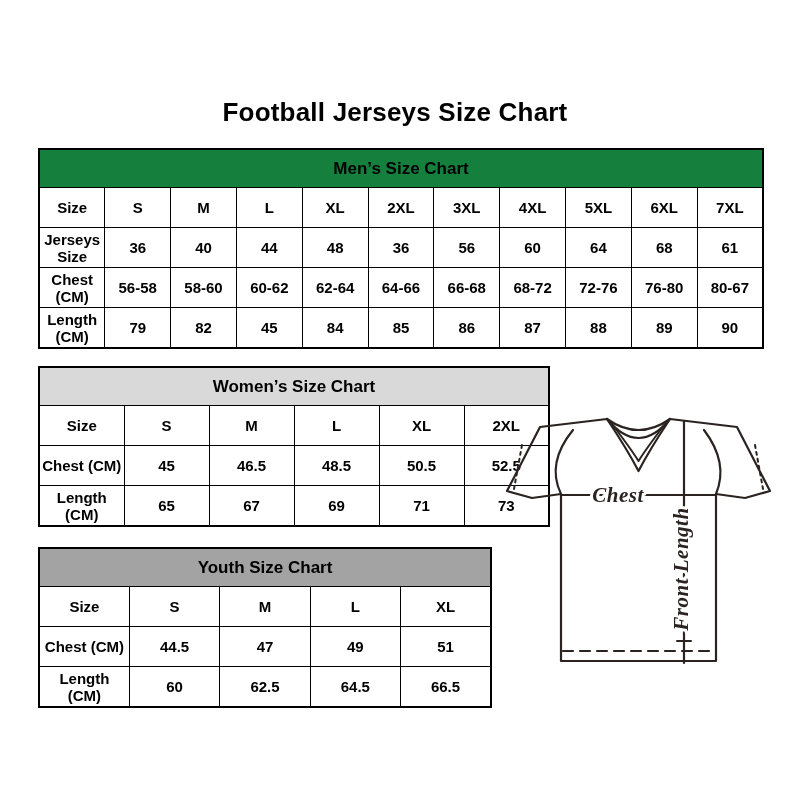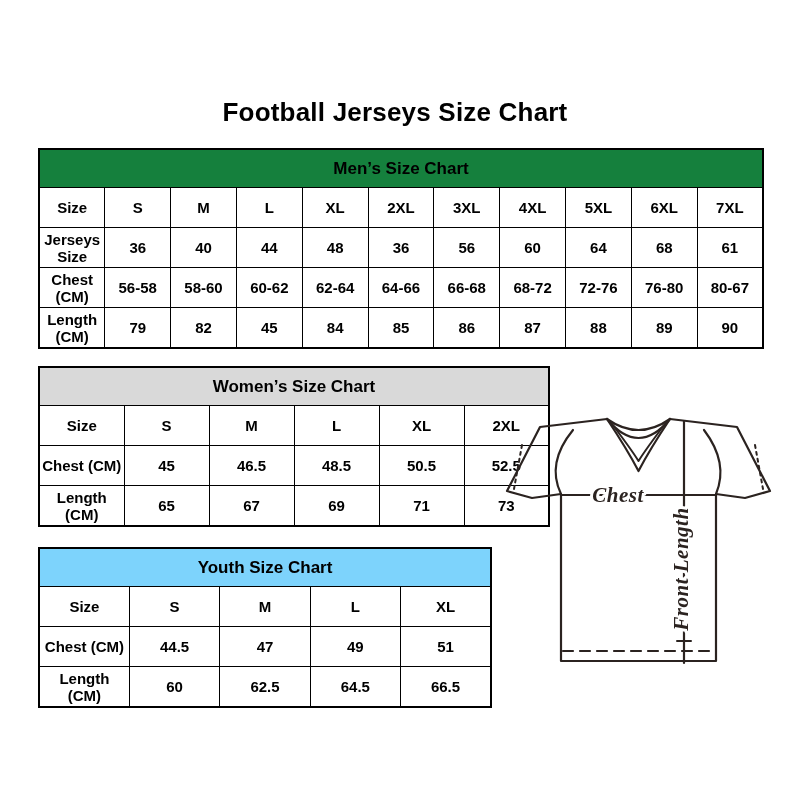--- a/index.html
+++ b/index.html
@@ -129,21 +129,21 @@
         <td>69</td>
         <td>71</td>
         <td>73</td>
       </tr>
     </tbody>
 </table>
 
 <table id="youth-table">
   <tbody>
     <tr class="hdr-row">
-      <td colspan="5" style="background:#7dd3fc">Youth Size Chart</td>
+      <td colspan="5" style="background:#a3a3a3">Youth Size Chart</td>
     </tr>
   </tbody>
   <tbody>
       <tr>
         <td class="rowlabel">Size</td>
         <td>S</td>
         <td>M</td>
         <td>L</td>
         <td>XL</td>
       </tr>

